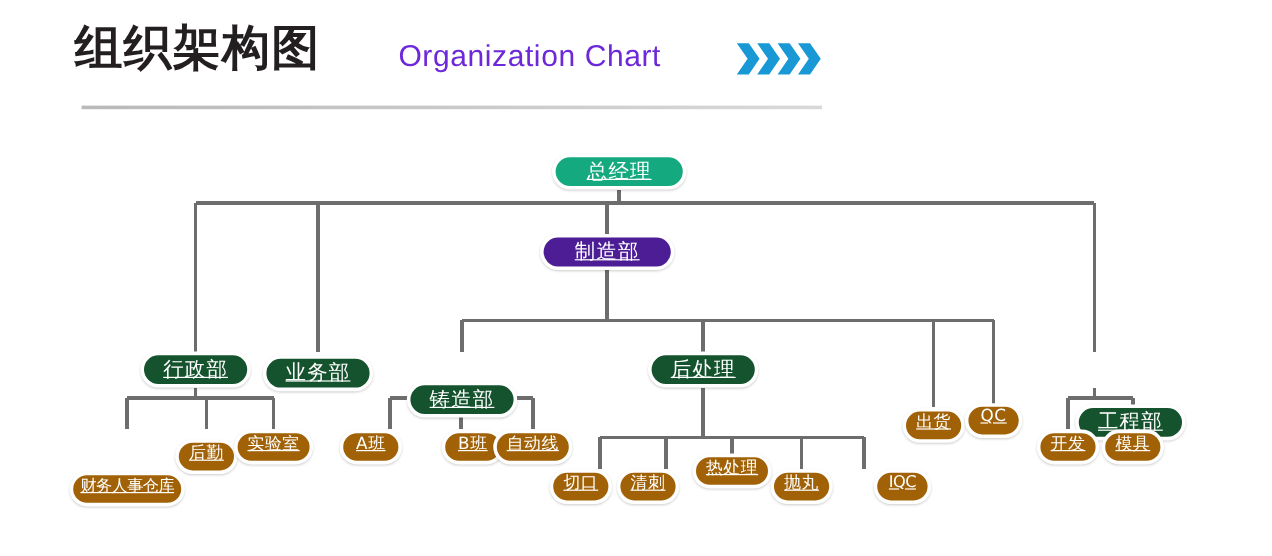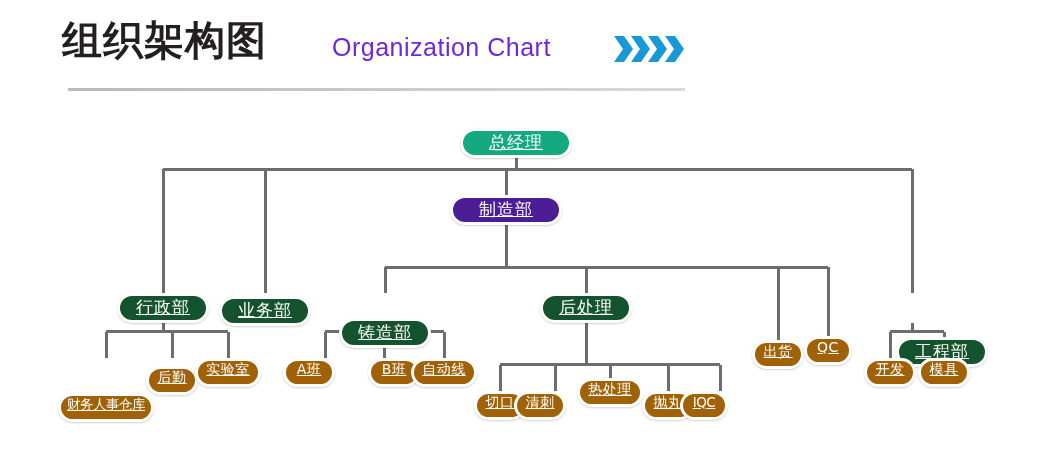--- a/index.html
+++ b/index.html
@@ -156,33 +156,33 @@
         </div>
         <div class="node leaf" style="left: 283px; top: 257.5px; width: 52px; height: 29px;">
           <span>A班</span>
         </div>
         <div class="node leaf" style="left: 368px; top: 257.5px; width: 52px; height: 29px;">
           <span>B班</span>
         </div>
         <div class="node leaf" style="left: 411px; top: 257.5px; width: 66px; height: 29px;">
           <span>自动线</span>
         </div>
-        <div class="node leaf" style="left: 474px; top: 290.5px; width: 52px; height: 29px;">
+        <div class="node leaf" style="left: 458px; top: 290.5px; width: 52px; height: 29px;">
           <span>切口</span>
         </div>
         <div class="node leaf" style="left: 514px; top: 290.5px; width: 52px; height: 29px;">
           <span>清刺</span>
         </div>
         <div class="node leaf" style="left: 577px; top: 278px; width: 66px; height: 29px;">
           <span>热处理</span>
         </div>
         <div class="node leaf" style="left: 642px; top: 290.5px; width: 52px; height: 29px;">
           <span>抛丸</span>
         </div>
-        <div class="node leaf tight" style="left: 680px; top: 290.5px; width: 48px; height: 29px;">
+        <div class="node leaf tight" style="left: 728px; top: 290.5px; width: 48px; height: 29px;">
           <span>IQC</span>
         </div>
         <div class="node leaf" style="left: 864px; top: 257.5px; width: 52px; height: 29px;">
           <span>开发</span>
         </div>
         <div class="node leaf" style="left: 918px; top: 257.5px; width: 52px; height: 29px;">
           <span>模具</span>
         </div>
       </div>
   </div>

